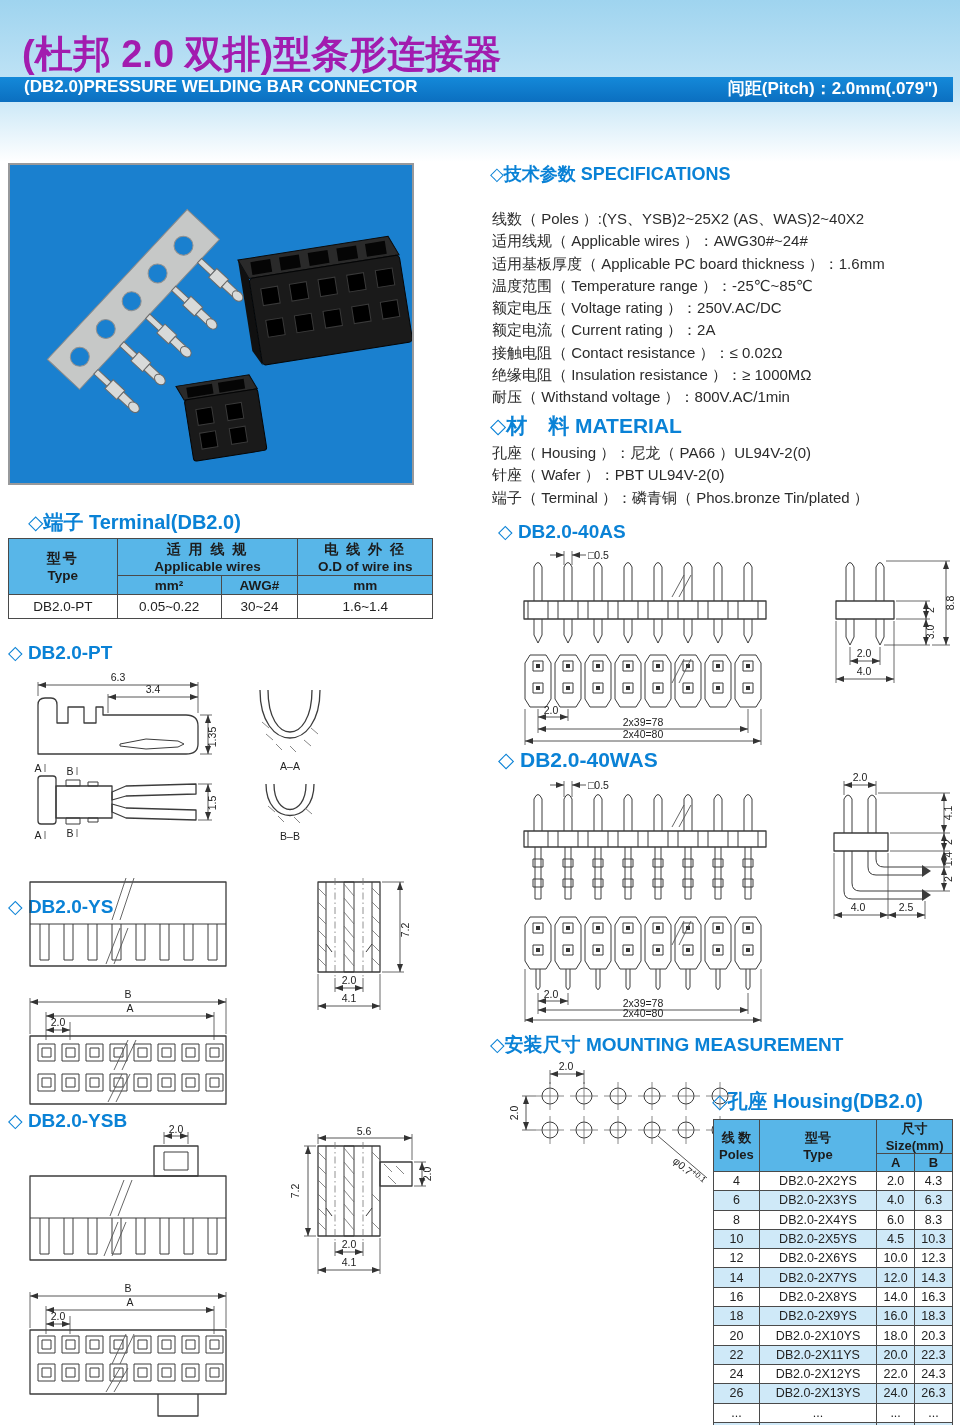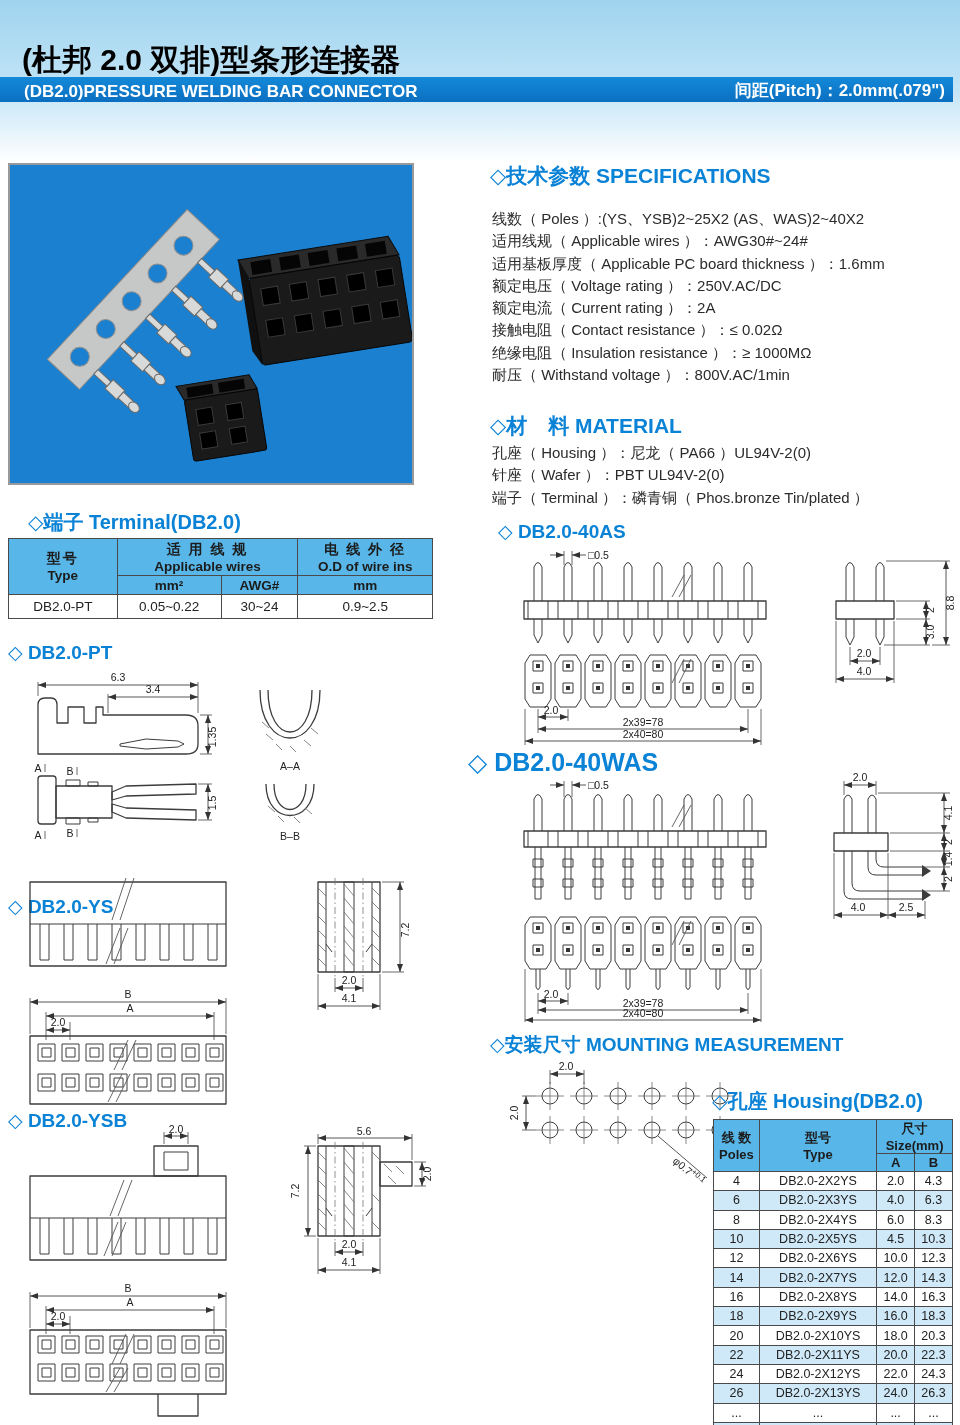--- a/index.html
+++ b/index.html
@@ -1,23 +1,23 @@
 <!DOCTYPE html>
 <html><head>
 <meta charset="utf-8">
 <style>
   html,body{margin:0;padding:0;}
   .page{position:relative;width:960px;height:1425px;background:#ffffff;overflow:hidden;
         font-family:"Liberation Sans","DejaVu Sans",sans-serif;color:#222;}
   .top-band{position:absolute;left:0;top:0;width:960px;height:162px;
         background:linear-gradient(#9fd4ef,#c2e4f6 55%,#ffffff 100%);}
-  .page-title{position:absolute;left:22px;top:40px;font-size:30px;font-weight:bold;color:#000000;}
+  .page-title{position:absolute;left:22px;top:29px;font-size:38px;font-weight:bold;color:#a21caf;}
   .blue-bar{position:absolute;left:0;top:77px;width:953px;height:25px;box-sizing:border-box;
-        background:linear-gradient(#1489d9,#0b6fc0);display:flex;align-items:flex-end;
-        justify-content:space-between;padding:0 8px 0 24px;color:#fff;font-weight:bold;font-size:17px;}
+        background:linear-gradient(#1489d9,#0b6fc0);display:flex;align-items:flex-start;
+        justify-content:space-between;padding:0 15px 0 24px;color:#fff;font-weight:bold;font-size:17px;}
   .sec{position:absolute;color:#0a82d6;font-weight:bold;white-space:nowrap;}
   .photo{position:absolute;left:8px;top:163px;width:406px;height:322px;border:2px solid #98999b;
         box-sizing:border-box;background:#1a80cf;}
   .spec-lines{position:absolute;left:492px;top:208px;width:465px;}
   .spec-lines div{font-size:15px;line-height:22.3px;color:#2b2b2b;white-space:nowrap;}
   .mat-lines{position:absolute;left:492px;top:442px;width:465px;}
   .mat-lines div{font-size:15px;line-height:22.3px;color:#2b2b2b;white-space:nowrap;}
   table{border-collapse:collapse;}
   .dtable th,.dtable td{border:1px solid #4a4a4a;text-align:center;vertical-align:middle;padding:0;}
   .dtable th{background:#58b6e8;font-weight:bold;color:#1c1c1c;}
@@ -137,25 +137,26 @@
         <g fill="#000" stroke="#3a3a3a">
           <rect x="20" y="26" width="16" height="16"></rect>
             <rect x="50" y="26" width="16" height="16"></rect>
           <rect x="20" y="50" width="16" height="16"></rect>
             <rect x="50" y="50" width="16" height="16"></rect>
         </g>
       </g>
     </svg>
   </div>
 
-  <div class="sec" style="left:490px;top:162px;font-size:21px;text-align:center;">◇技术参数 SPECIFICATIONS</div>
+  <div class="sec" style="left:490px;top:162px;font-size:18px;text-align:center;">◇技术参数 SPECIFICATIONS</div>
   <div class="spec-lines">
       <div>线数（ Poles ）:(YS、YSB)2~25X2 (AS、WAS)2~40X2</div>
       <div>适用线规（ Applicable wires ）：AWG30#~24#</div>
       <div>适用基板厚度（ Applicable PC board thickness ）：1.6mm</div>
+      <div>温度范围（ Temperature range ）：-25℃~85℃</div>
       <div>额定电压（ Voltage rating ）：250V.AC/DC</div>
       <div>额定电流（ Current rating ）：2A</div>
       <div>接触电阻（ Contact resistance ）：≤ 0.02Ω</div>
       <div>绝缘电阻（ Insulation resistance ）：≥ 1000MΩ</div>
       <div>耐压（ Withstand voltage ）：800V.AC/1min</div>
     </div>
 
   <div class="sec" style="left:490px;top:412px;font-size:21px;">◇材　料 MATERIAL</div>
   <div class="mat-lines">
       <div>孔座（ Housing ）：尼龙（ PA66 ）UL94V-2(0)</div>
@@ -190,21 +191,21 @@
         <th>mm²</th>
         <th>AWG#</th>
         <th>mm</th>
       </tr>
     </thead>
     <tbody>
       <tr>
         <td>DB2.0-PT</td>
         <td>0.05~0.22</td>
         <td>30~24</td>
-        <td>0.9~2.5</td>
+        <td>1.6~1.4</td>
       </tr>
     </tbody>
   </table>
 
   <div class="sec" style="left:8px;top:641px;font-size:19px;">◇ DB2.0-PT</div>
   <svg class="draw" style="left:8px;top:660px;" width="440" height="182">
     <g>
       <path class="ol" d="M30,94 L30,45 Q30,38 37,38 L43,38 Q49,38 49,45 L49,63 L60,63 L60,47 L76,47 L76,63 L88,63 L88,47 L95,47 L95,55 L178,55 Q190,55 190,66 L190,84 Q190,94 178,94 Z"></path>
       <path class="ol2" d="M112,84 L138,79 L170,81 L176,84 L170,87 L138,89 L112,86 Z"></path>
       <line class="ext" x1="30" y1="36" x2="30" y2="22"></line>
@@ -608,21 +609,21 @@
         <line class="ext" x1="382" y1="104" x2="382" y2="122"></line>
       <line class="dim" x1="352" y1="118" x2="382" y2="118" marker-start="url(#arr)" marker-end="url(#arr)"></line>
       <text class="dl" x="366" y="114">2.0</text>
       <line class="ext" x1="338" y1="78" x2="338" y2="140"></line>
         <line class="ext" x1="396" y1="78" x2="396" y2="140"></line>
       <line class="dim" x1="338" y1="136" x2="396" y2="136" marker-start="url(#arr)" marker-end="url(#arr)"></line>
       <text class="dl" x="366" y="132">4.0</text>
     </g>
   </svg>
 
-  <div class="sec" style="left:468px;top:748px;font-size:25px;">◇ DB2.0-40WAS</div>
+  <div class="sec" style="left:498px;top:748px;font-size:21px;">◇ DB2.0-40WAS</div>
   <svg class="draw" style="left:498px;top:771px;" width="462" height="252">
     <defs>
       <g id="pinWS" class="ol2">
         <path d="M-4,28 Q0,19 4,28"></path>
         <line x1="-4" y1="28" x2="-4" y2="60"></line>
           <line x1="4" y1="28" x2="4" y2="60"></line>
         <line x1="-3" y1="76" x2="-3" y2="128"></line>
           <line x1="3" y1="76" x2="3" y2="128"></line>
         <line x1="-3" y1="128" x2="3" y2="128"></line>
         <rect x="-5" y="88" width="10" height="8"></rect>

